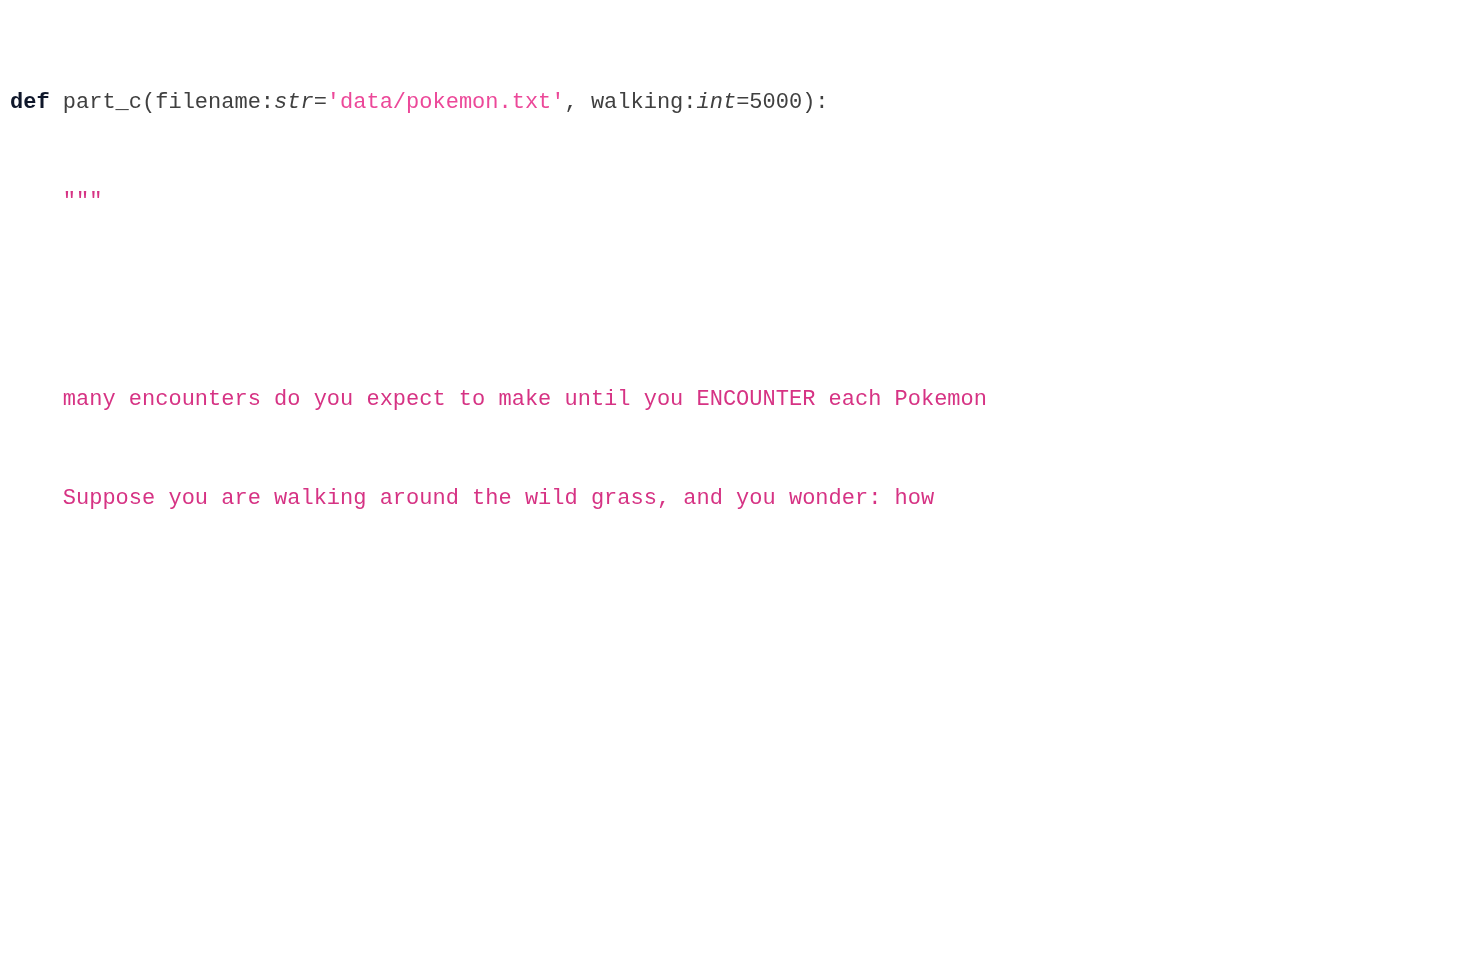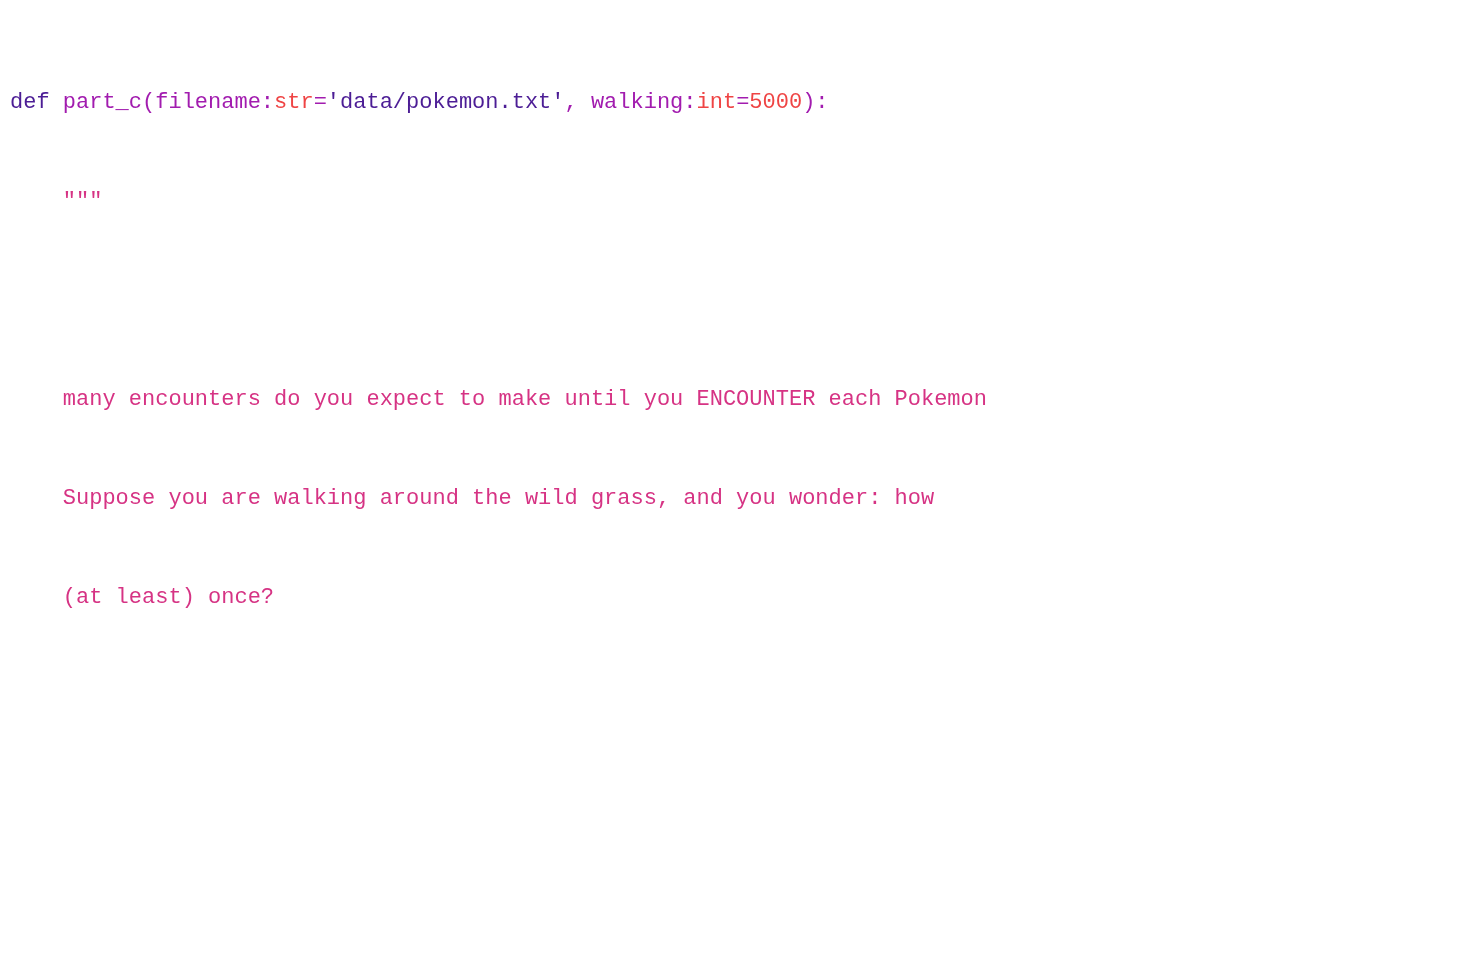--- a/index.html
+++ b/index.html
@@ -17,55 +17,55 @@
       width: 1476px;
       min-height: 974px;
     }
 
     .code-block {
       white-space: pre;
       color: #333;
     }
 
     .kw-def {
-      color: #4c1d95;
-      font-weight: normal;
+      color: #0f172a;
+      font-weight: bold;
     }
 
     .fn-name {
-      color: #a21caf;
+      color: #404040;
     }
 
     .type-annotation {
-      color: #ef4444;
+      color: #404040;
+      font-style: italic;
     }
 
     .default-str {
-      color: #4c1d95;
+      color: #ec4899;
     }
 
     .default-num {
-      color: #ef4444;
+      color: #404040;
       text-align: right;
     }
 
     .docstring {
       color: #d63384;
     }
   </style>
 </head>
 <body>
 
 <div class="code-block">
   <div><span class="kw-def">def</span><span class="fn-name"> part_c(filename:</span><span class="type-annotation">str</span><span class="fn-name">=</span><span class="default-str">'data/pokemon.txt'</span><span class="fn-name">, walking:</span><span class="type-annotation">int</span><span class="fn-name">=</span><span class="default-num">5000</span><span class="fn-name">):</span></div>
   <div><span class="docstring">    """</span></div>
   <div>&nbsp;</div>
   <div><span class="docstring">    many encounters do you expect to make until you ENCOUNTER each Pokemon</span></div>
   <div><span class="docstring">    Suppose you are walking around the wild grass, and you wonder: how</span></div>
-  <div><span class="docstring">    (at least) once?</span></div>
   <div>&nbsp;</div>
   
   
   
   
   
   
   
   
   

